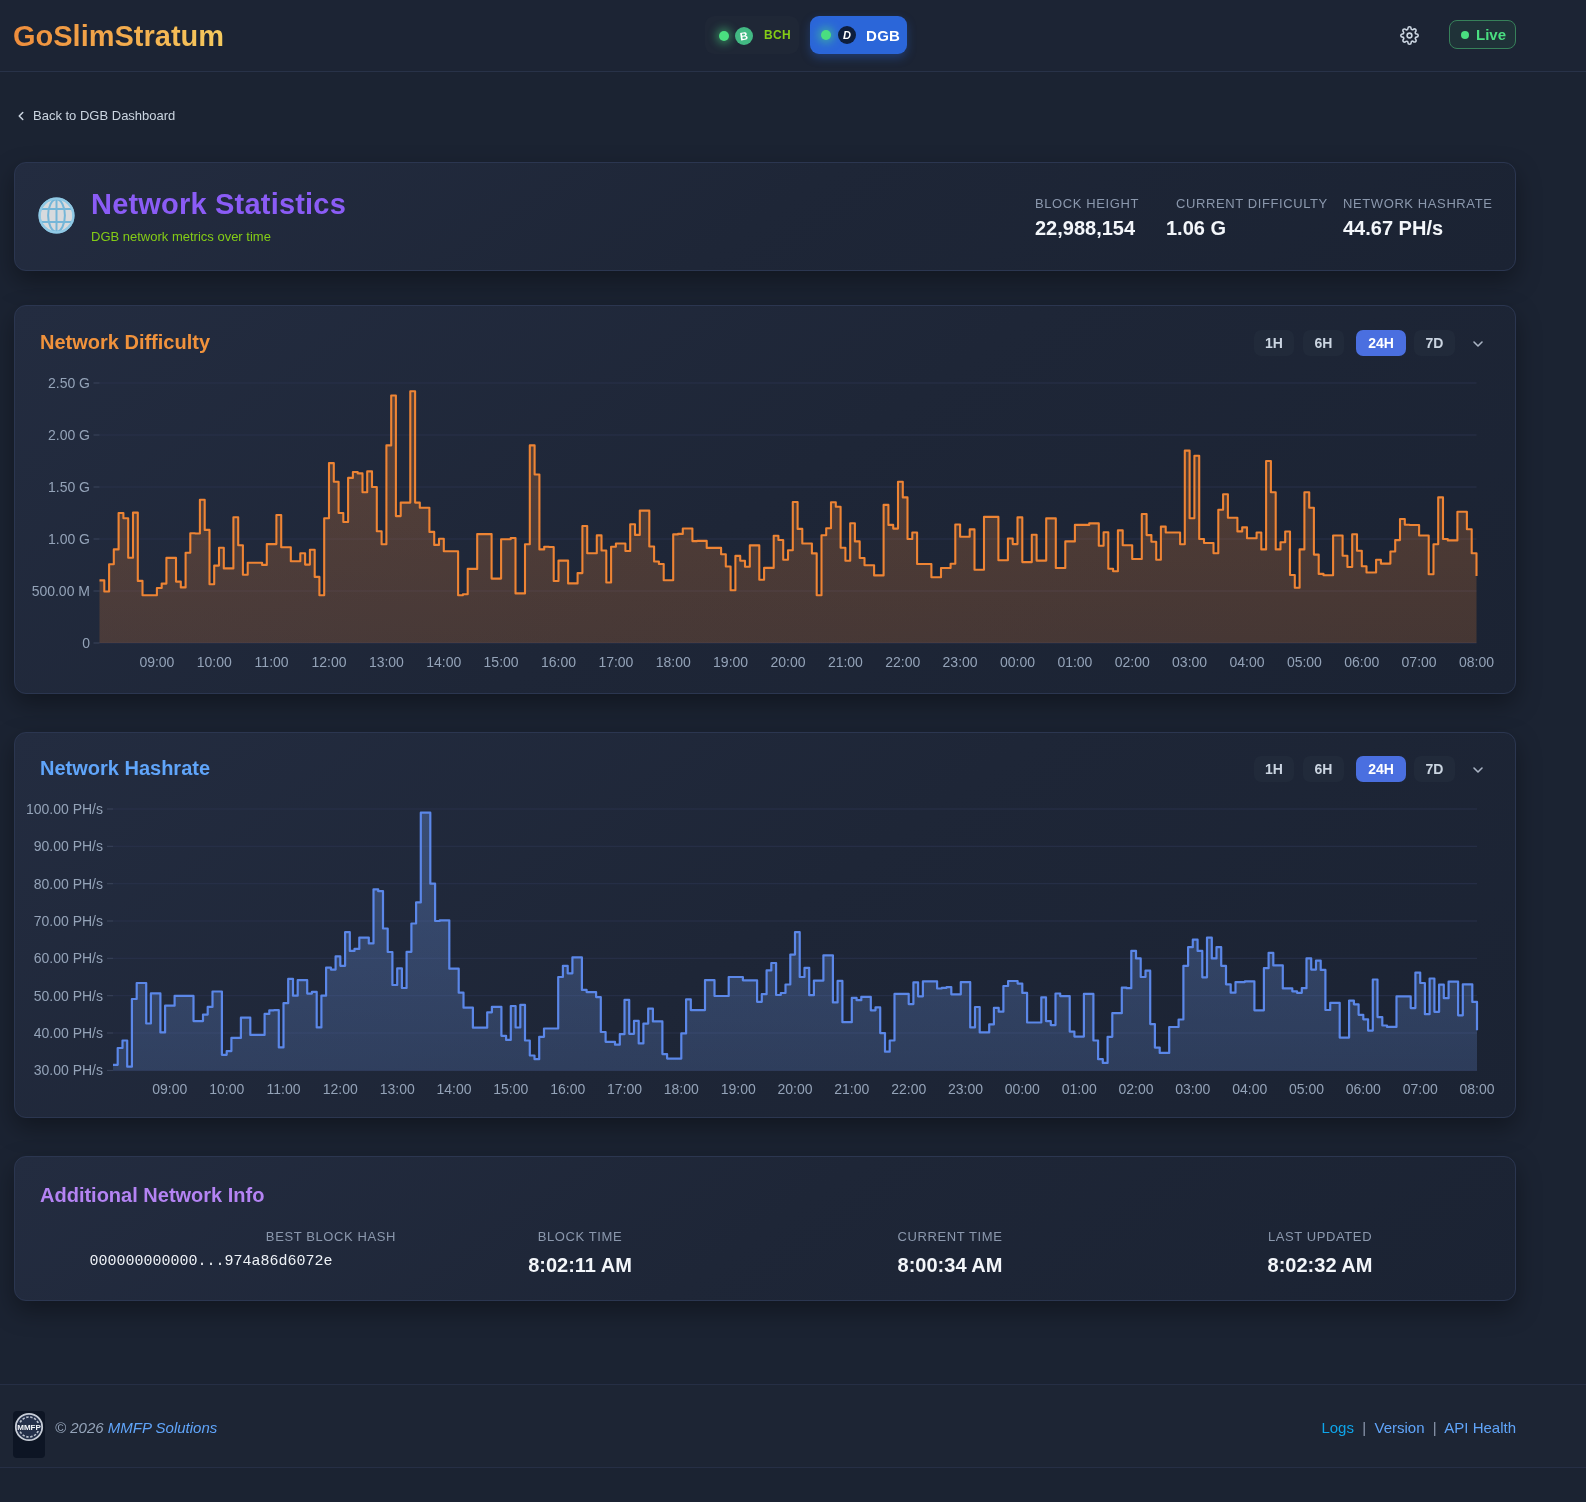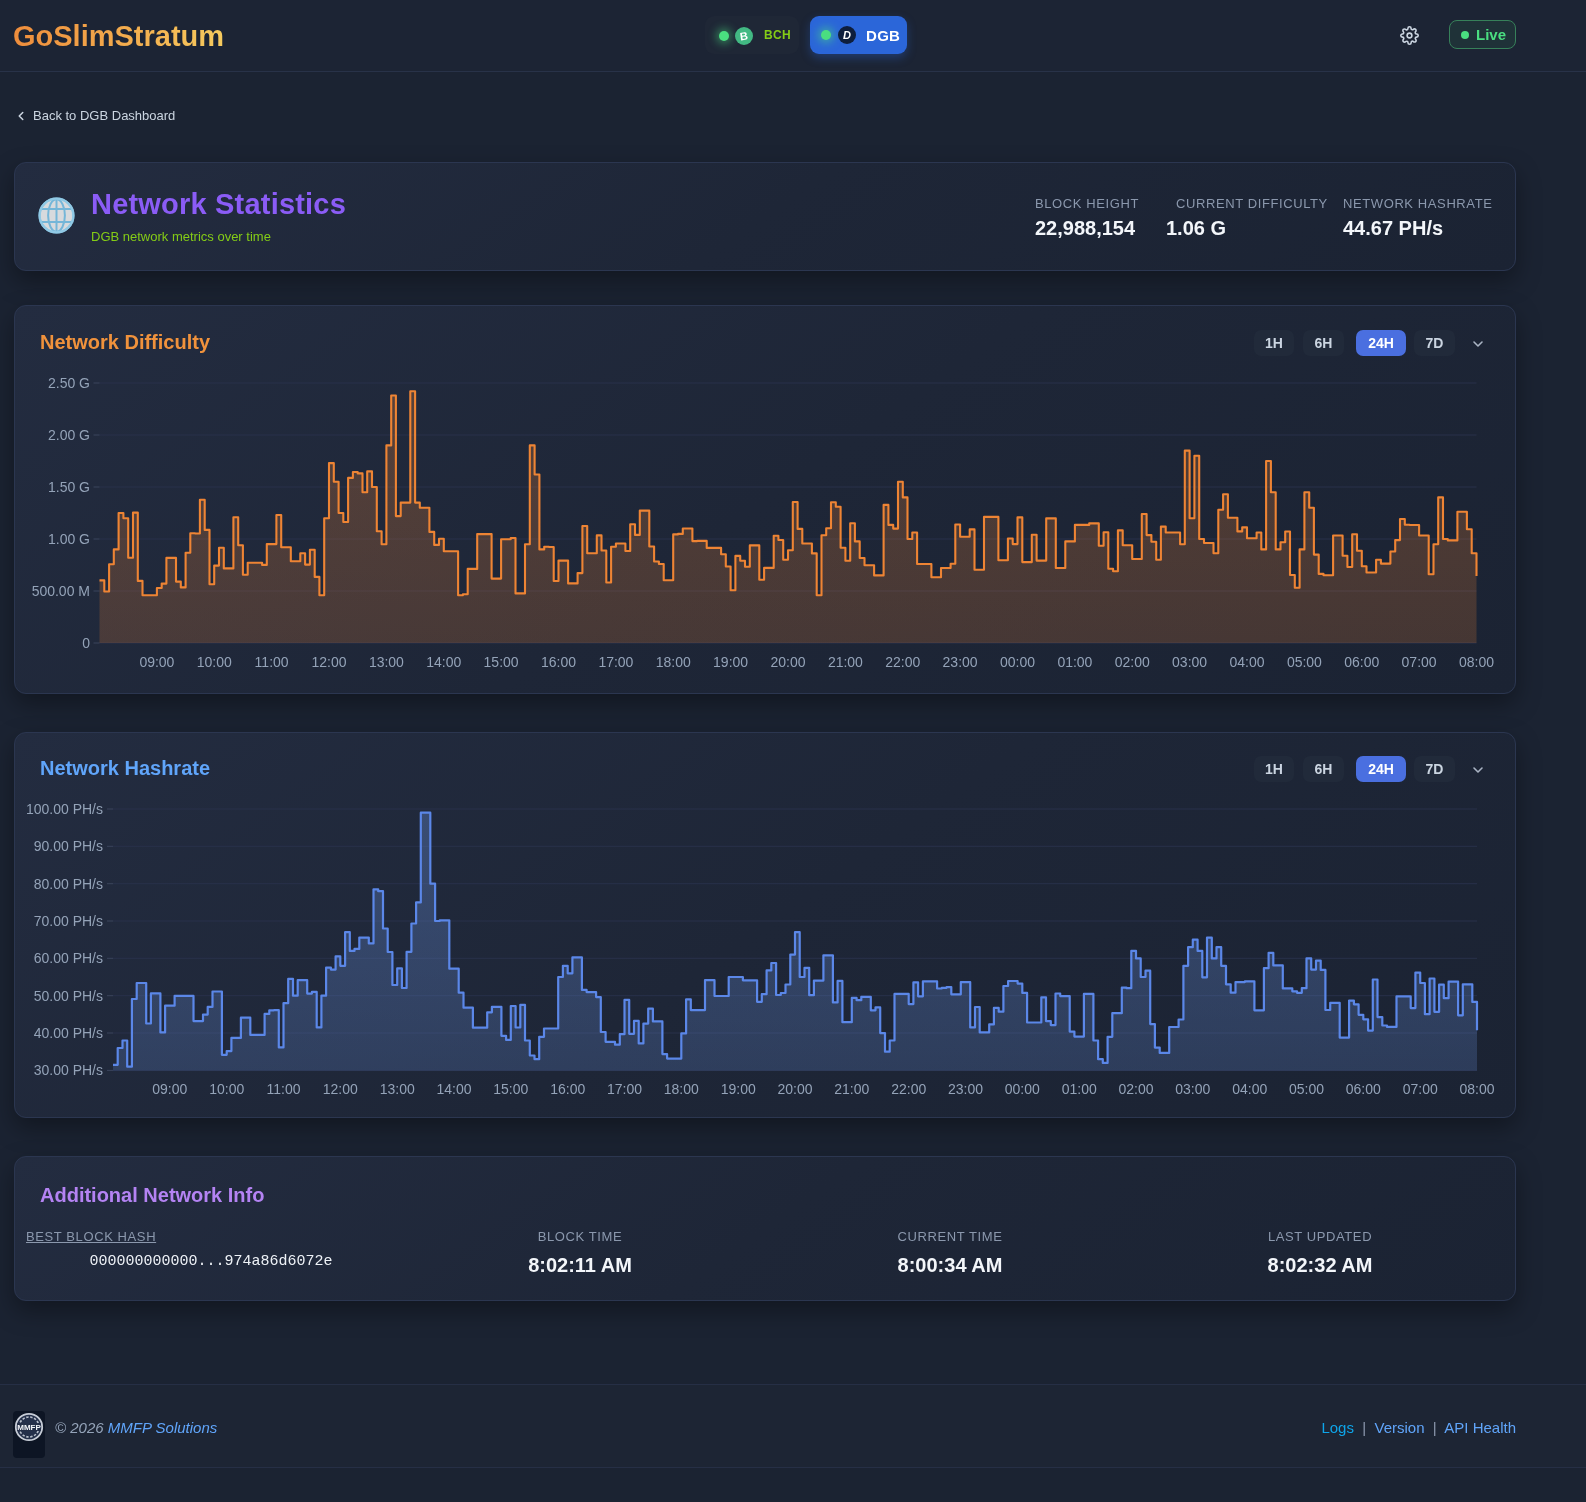--- a/index.html
+++ b/index.html
@@ -193,21 +193,21 @@
         <stop offset="0" stop-color="#5f83c8" stop-opacity="0.40"></stop>
         <stop offset="1" stop-color="#5f83c8" stop-opacity="0.26"></stop>
       </linearGradient>
     </defs>
 <path d="M99.0 332.8L103.7 332.8L103.7 316.0L108.5 316.0L108.5 308.5L113.2 308.5L113.2 334.7L117.9 334.7L117.9 267.0L122.7 267.0L122.7 251.0L127.4 251.0L132.2 251.0L132.2 291.5L136.9 291.5L136.9 261.4L141.6 261.4L146.4 261.4L146.4 300.4L151.1 300.4L151.1 273.7L155.8 273.7L160.6 273.7L160.6 263.8L165.3 263.8L170.0 263.8L174.8 263.9L179.5 263.9L179.5 289.1L184.2 289.1L189.0 289.1L189.0 282.6L193.7 282.6L193.7 274.9L198.5 274.9L198.5 259.5L203.2 259.5L207.9 259.5L207.9 322.8L212.7 322.8L212.7 319.1L217.4 319.1L217.4 305.9L222.1 305.9L226.9 305.9L226.9 285.7L231.6 285.7L236.3 285.7L236.3 302.9L241.1 302.9L245.8 302.9L250.6 302.9L250.6 281.9L255.3 281.9L255.3 278.3L260.0 278.3L260.0 278.2L264.8 278.2L264.8 315.4L269.5 315.4L269.5 271.2L274.2 271.2L274.2 246.9L279.0 246.9L279.0 263.7L283.7 263.7L283.7 248.2L288.4 248.2L293.2 248.2L293.2 261.6L297.9 261.6L297.9 259.9L302.7 259.9L302.7 295.4L307.4 295.4L307.4 263.7L312.1 263.7L312.1 235.7L316.9 235.7L316.9 237.6L321.6 237.6L321.6 224.4L326.3 224.4L326.3 233.8L331.1 233.8L331.1 200.2L335.8 200.2L335.8 218.9L340.5 218.9L340.5 216.9L345.3 216.9L345.3 205.6L350.0 205.6L354.8 205.6L354.8 211.4L359.5 211.4L359.5 157.3L364.2 157.3L364.2 159.2L369.0 159.2L369.0 196.5L373.7 196.5L373.7 220.0L378.4 220.0L378.4 253.0L383.2 253.0L383.2 236.4L387.9 236.4L387.9 256.0L392.6 256.0L392.6 219.8L397.4 219.8L397.4 191.5L402.1 191.5L402.1 170.4L406.8 170.4L406.8 80.7L411.6 80.7L416.3 80.7L416.3 151.7L421.1 151.7L421.1 189.0L425.8 189.0L425.8 188.3L430.5 188.3L435.3 188.3L435.3 236.7L440.0 236.7L444.7 236.7L444.7 260.7L449.5 260.7L449.5 275.7L454.2 275.7L458.9 275.7L458.9 295.7L463.7 295.7L468.4 295.7L473.2 295.7L473.2 280.3L477.9 280.3L477.9 274.8L482.6 274.8L487.4 274.8L487.4 303.8L492.1 303.8L492.1 307.9L496.8 307.9L496.8 274.0L501.6 274.0L501.6 295.5L506.3 295.5L506.3 272.9L511.0 272.9L511.0 308.5L515.8 308.5L515.8 323.5L520.5 323.5L520.5 327.2L525.2 327.2L525.2 304.8L530.0 304.8L530.0 296.5L534.7 296.5L539.5 296.5L544.2 296.5L544.2 245.0L548.9 245.0L548.9 233.8L553.7 233.8L553.7 241.3L558.4 241.3L558.4 225.4L563.1 225.4L567.9 225.4L567.9 257.9L572.6 257.9L572.6 260.1L577.3 260.1L582.1 260.1L582.1 265.1L586.8 265.1L586.8 300.0L591.6 300.0L591.6 309.8L596.3 309.8L601.0 309.8L601.0 312.7L605.8 312.7L605.8 302.2L610.5 302.2L610.5 267.9L615.2 267.9L615.2 301.8L620.0 301.8L620.0 288.9L624.7 288.9L624.7 311.4L629.4 311.4L629.4 291.6L634.2 291.6L634.2 276.7L638.9 276.7L638.9 289.4L643.7 289.4L648.4 289.4L648.4 322.1L653.1 322.1L653.1 326.6L657.9 326.6L662.6 326.6L667.3 326.6L667.3 301.4L672.1 301.4L672.1 267.3L676.8 267.3L676.8 278.1L681.5 278.1L686.3 278.1L691.0 278.1L691.0 248.2L695.8 248.2L700.5 248.2L700.5 264.0L705.2 264.0L710.0 264.0L714.7 264.0L714.7 245.0L719.4 245.0L724.2 245.0L728.9 245.0L728.9 248.3L733.6 248.3L738.4 248.3L743.1 248.3L743.1 269.8L747.8 269.8L747.8 262.2L752.6 262.2L752.6 238.4L757.3 238.4L757.3 231.0L762.1 231.0L762.1 263.0L766.8 263.0L766.8 261.0L771.5 261.0L771.5 252.5L776.3 252.5L776.3 222.6L781.0 222.6L781.0 200.2L785.7 200.2L785.7 245.0L790.5 245.0L790.5 235.8L795.2 235.8L795.2 263.2L799.9 263.2L799.9 248.6L804.7 248.6L809.4 248.6L809.4 223.3L814.2 223.3L818.9 223.3L818.9 270.4L823.6 270.4L823.6 248.9L828.4 248.9L828.4 290.2L833.1 290.2L837.8 290.2L837.8 265.9L842.6 265.9L842.6 268.2L847.3 268.2L847.3 264.8L852.0 264.8L856.8 264.8L856.8 278.3L861.5 278.3L861.5 275.4L866.2 275.4L866.2 301.1L871.0 301.1L871.0 319.7L875.7 319.7L875.7 308.5L880.5 308.5L880.5 261.9L885.2 261.9L889.9 261.9L894.7 261.9L894.7 272.1L899.4 272.1L899.4 250.4L904.1 250.4L904.1 264.3L908.9 264.3L908.9 249.3L913.6 249.3L918.3 249.3L923.1 249.3L923.1 256.5L927.8 256.5L927.8 255.8L932.6 255.8L932.6 255.1L937.3 255.1L937.3 262.3L942.0 262.3L946.8 262.3L946.8 250.1L951.5 250.1L956.2 250.1L956.2 295.4L961.0 295.4L961.0 275.0L965.7 275.0L965.7 300.4L970.4 300.4L975.2 300.4L975.2 292.4L979.9 292.4L979.9 275.9L984.7 275.9L984.7 279.7L989.4 279.7L989.4 254.0L994.1 254.0L994.1 249.0L998.9 249.0L1003.6 249.0L1003.6 251.6L1008.3 251.6L1008.3 260.9L1013.1 260.9L1013.1 290.5L1017.8 290.5L1022.5 290.5L1027.3 290.5L1027.3 265.3L1032.0 265.3L1032.0 289.1L1036.8 289.1L1036.8 293.1L1041.5 293.1L1041.5 261.5L1046.2 261.5L1046.2 264.1L1051.0 264.1L1055.7 264.1L1055.7 299.6L1060.4 299.6L1060.4 304.6L1065.2 304.6L1069.9 304.6L1069.9 261.9L1074.6 261.9L1079.4 261.9L1079.4 308.5L1084.1 308.5L1084.1 327.2L1088.8 327.2L1088.8 330.9L1093.6 330.9L1093.6 304.8L1098.3 304.8L1098.3 281.2L1103.1 281.2L1107.8 281.2L1107.8 255.7L1112.5 255.7L1112.5 256.2L1117.3 256.2L1117.3 218.9L1122.0 218.9L1122.0 226.4L1126.7 226.4L1126.7 245.0L1131.5 245.0L1131.5 238.7L1136.2 238.7L1136.2 292.1L1140.9 292.1L1140.9 315.6L1145.7 315.6L1145.7 320.9L1150.4 320.9L1155.2 320.9L1155.2 295.0L1159.9 295.0L1164.6 295.0L1164.6 287.5L1169.4 287.5L1169.4 233.8L1174.1 233.8L1174.1 215.2L1178.8 215.2L1178.8 207.7L1183.6 207.7L1183.6 218.9L1188.3 218.9L1188.3 245.3L1193.0 245.3L1193.0 205.7L1197.8 205.7L1197.8 226.4L1202.5 226.4L1202.5 215.2L1207.2 215.2L1207.2 233.8L1212.0 233.8L1212.0 252.3L1216.7 252.3L1216.7 260.7L1221.5 260.7L1221.5 250.1L1226.2 250.1L1230.9 250.1L1230.9 249.3L1235.7 249.3L1240.4 249.3L1240.4 278.3L1245.1 278.3L1249.9 278.3L1249.9 236.2L1254.6 236.2L1254.6 220.8L1259.3 220.8L1259.3 233.4L1264.1 233.4L1268.8 233.4L1268.8 256.4L1273.6 256.4L1278.3 256.4L1278.3 259.3L1283.0 259.3L1283.0 260.8L1287.8 260.8L1287.8 256.2L1292.5 256.2L1292.5 226.4L1297.2 226.4L1297.2 237.6L1302.0 237.6L1302.0 228.6L1306.7 228.6L1306.7 237.9L1311.4 237.9L1311.4 278.0L1316.2 278.0L1316.2 270.8L1320.9 270.8L1325.7 270.8L1325.7 305.6L1330.4 305.6L1335.1 305.6L1335.1 268.6L1339.9 268.6L1339.9 272.3L1344.6 272.3L1344.6 282.8L1349.3 282.8L1349.3 287.3L1354.1 287.3L1354.1 298.6L1358.8 298.6L1358.8 247.5L1363.5 247.5L1363.5 285.1L1368.3 285.1L1368.3 293.5L1373.0 293.5L1373.0 294.9L1377.8 294.9L1382.5 294.9L1382.5 264.4L1387.2 264.4L1392.0 264.4L1396.7 264.4L1396.7 276.1L1401.4 276.1L1401.4 240.6L1406.2 240.6L1406.2 251.0L1410.9 251.0L1410.9 282.2L1415.6 282.2L1415.6 246.5L1420.4 246.5L1420.4 279.8L1425.1 279.8L1425.1 252.7L1429.8 252.7L1429.8 266.2L1434.6 266.2L1434.6 249.6L1439.3 249.6L1444.1 249.6L1444.1 283.3L1448.8 283.3L1448.8 252.3L1453.5 252.3L1458.3 252.3L1458.3 269.9L1463.0 269.9L1463.0 298.3L1463.0 338.4 L99.0 338.4 Z" fill="url(#g2)" stroke="none"></path>
 <path d="M99.0 332.8L103.7 332.8L103.7 316.0L108.5 316.0L108.5 308.5L113.2 308.5L113.2 334.7L117.9 334.7L117.9 267.0L122.7 267.0L122.7 251.0L127.4 251.0L132.2 251.0L132.2 291.5L136.9 291.5L136.9 261.4L141.6 261.4L146.4 261.4L146.4 300.4L151.1 300.4L151.1 273.7L155.8 273.7L160.6 273.7L160.6 263.8L165.3 263.8L170.0 263.8L174.8 263.9L179.5 263.9L179.5 289.1L184.2 289.1L189.0 289.1L189.0 282.6L193.7 282.6L193.7 274.9L198.5 274.9L198.5 259.5L203.2 259.5L207.9 259.5L207.9 322.8L212.7 322.8L212.7 319.1L217.4 319.1L217.4 305.9L222.1 305.9L226.9 305.9L226.9 285.7L231.6 285.7L236.3 285.7L236.3 302.9L241.1 302.9L245.8 302.9L250.6 302.9L250.6 281.9L255.3 281.9L255.3 278.3L260.0 278.3L260.0 278.2L264.8 278.2L264.8 315.4L269.5 315.4L269.5 271.2L274.2 271.2L274.2 246.9L279.0 246.9L279.0 263.7L283.7 263.7L283.7 248.2L288.4 248.2L293.2 248.2L293.2 261.6L297.9 261.6L297.9 259.9L302.7 259.9L302.7 295.4L307.4 295.4L307.4 263.7L312.1 263.7L312.1 235.7L316.9 235.7L316.9 237.6L321.6 237.6L321.6 224.4L326.3 224.4L326.3 233.8L331.1 233.8L331.1 200.2L335.8 200.2L335.8 218.9L340.5 218.9L340.5 216.9L345.3 216.9L345.3 205.6L350.0 205.6L354.8 205.6L354.8 211.4L359.5 211.4L359.5 157.3L364.2 157.3L364.2 159.2L369.0 159.2L369.0 196.5L373.7 196.5L373.7 220.0L378.4 220.0L378.4 253.0L383.2 253.0L383.2 236.4L387.9 236.4L387.9 256.0L392.6 256.0L392.6 219.8L397.4 219.8L397.4 191.5L402.1 191.5L402.1 170.4L406.8 170.4L406.8 80.7L411.6 80.7L416.3 80.7L416.3 151.7L421.1 151.7L421.1 189.0L425.8 189.0L425.8 188.3L430.5 188.3L435.3 188.3L435.3 236.7L440.0 236.7L444.7 236.7L444.7 260.7L449.5 260.7L449.5 275.7L454.2 275.7L458.9 275.7L458.9 295.7L463.7 295.7L468.4 295.7L473.2 295.7L473.2 280.3L477.9 280.3L477.9 274.8L482.6 274.8L487.4 274.8L487.4 303.8L492.1 303.8L492.1 307.9L496.8 307.9L496.8 274.0L501.6 274.0L501.6 295.5L506.3 295.5L506.3 272.9L511.0 272.9L511.0 308.5L515.8 308.5L515.8 323.5L520.5 323.5L520.5 327.2L525.2 327.2L525.2 304.8L530.0 304.8L530.0 296.5L534.7 296.5L539.5 296.5L544.2 296.5L544.2 245.0L548.9 245.0L548.9 233.8L553.7 233.8L553.7 241.3L558.4 241.3L558.4 225.4L563.1 225.4L567.9 225.4L567.9 257.9L572.6 257.9L572.6 260.1L577.3 260.1L582.1 260.1L582.1 265.1L586.8 265.1L586.8 300.0L591.6 300.0L591.6 309.8L596.3 309.8L601.0 309.8L601.0 312.7L605.8 312.7L605.8 302.2L610.5 302.2L610.5 267.9L615.2 267.9L615.2 301.8L620.0 301.8L620.0 288.9L624.7 288.9L624.7 311.4L629.4 311.4L629.4 291.6L634.2 291.6L634.2 276.7L638.9 276.7L638.9 289.4L643.7 289.4L648.4 289.4L648.4 322.1L653.1 322.1L653.1 326.6L657.9 326.6L662.6 326.6L667.3 326.6L667.3 301.4L672.1 301.4L672.1 267.3L676.8 267.3L676.8 278.1L681.5 278.1L686.3 278.1L691.0 278.1L691.0 248.2L695.8 248.2L700.5 248.2L700.5 264.0L705.2 264.0L710.0 264.0L714.7 264.0L714.7 245.0L719.4 245.0L724.2 245.0L728.9 245.0L728.9 248.3L733.6 248.3L738.4 248.3L743.1 248.3L743.1 269.8L747.8 269.8L747.8 262.2L752.6 262.2L752.6 238.4L757.3 238.4L757.3 231.0L762.1 231.0L762.1 263.0L766.8 263.0L766.8 261.0L771.5 261.0L771.5 252.5L776.3 252.5L776.3 222.6L781.0 222.6L781.0 200.2L785.7 200.2L785.7 245.0L790.5 245.0L790.5 235.8L795.2 235.8L795.2 263.2L799.9 263.2L799.9 248.6L804.7 248.6L809.4 248.6L809.4 223.3L814.2 223.3L818.9 223.3L818.9 270.4L823.6 270.4L823.6 248.9L828.4 248.9L828.4 290.2L833.1 290.2L837.8 290.2L837.8 265.9L842.6 265.9L842.6 268.2L847.3 268.2L847.3 264.8L852.0 264.8L856.8 264.8L856.8 278.3L861.5 278.3L861.5 275.4L866.2 275.4L866.2 301.1L871.0 301.1L871.0 319.7L875.7 319.7L875.7 308.5L880.5 308.5L880.5 261.9L885.2 261.9L889.9 261.9L894.7 261.9L894.7 272.1L899.4 272.1L899.4 250.4L904.1 250.4L904.1 264.3L908.9 264.3L908.9 249.3L913.6 249.3L918.3 249.3L923.1 249.3L923.1 256.5L927.8 256.5L927.8 255.8L932.6 255.8L932.6 255.1L937.3 255.1L937.3 262.3L942.0 262.3L946.8 262.3L946.8 250.1L951.5 250.1L956.2 250.1L956.2 295.4L961.0 295.4L961.0 275.0L965.7 275.0L965.7 300.4L970.4 300.4L975.2 300.4L975.2 292.4L979.9 292.4L979.9 275.9L984.7 275.9L984.7 279.7L989.4 279.7L989.4 254.0L994.1 254.0L994.1 249.0L998.9 249.0L1003.6 249.0L1003.6 251.6L1008.3 251.6L1008.3 260.9L1013.1 260.9L1013.1 290.5L1017.8 290.5L1022.5 290.5L1027.3 290.5L1027.3 265.3L1032.0 265.3L1032.0 289.1L1036.8 289.1L1036.8 293.1L1041.5 293.1L1041.5 261.5L1046.2 261.5L1046.2 264.1L1051.0 264.1L1055.7 264.1L1055.7 299.6L1060.4 299.6L1060.4 304.6L1065.2 304.6L1069.9 304.6L1069.9 261.9L1074.6 261.9L1079.4 261.9L1079.4 308.5L1084.1 308.5L1084.1 327.2L1088.8 327.2L1088.8 330.9L1093.6 330.9L1093.6 304.8L1098.3 304.8L1098.3 281.2L1103.1 281.2L1107.8 281.2L1107.8 255.7L1112.5 255.7L1112.5 256.2L1117.3 256.2L1117.3 218.9L1122.0 218.9L1122.0 226.4L1126.7 226.4L1126.7 245.0L1131.5 245.0L1131.5 238.7L1136.2 238.7L1136.2 292.1L1140.9 292.1L1140.9 315.6L1145.7 315.6L1145.7 320.9L1150.4 320.9L1155.2 320.9L1155.2 295.0L1159.9 295.0L1164.6 295.0L1164.6 287.5L1169.4 287.5L1169.4 233.8L1174.1 233.8L1174.1 215.2L1178.8 215.2L1178.8 207.7L1183.6 207.7L1183.6 218.9L1188.3 218.9L1188.3 245.3L1193.0 245.3L1193.0 205.7L1197.8 205.7L1197.8 226.4L1202.5 226.4L1202.5 215.2L1207.2 215.2L1207.2 233.8L1212.0 233.8L1212.0 252.3L1216.7 252.3L1216.7 260.7L1221.5 260.7L1221.5 250.1L1226.2 250.1L1230.9 250.1L1230.9 249.3L1235.7 249.3L1240.4 249.3L1240.4 278.3L1245.1 278.3L1249.9 278.3L1249.9 236.2L1254.6 236.2L1254.6 220.8L1259.3 220.8L1259.3 233.4L1264.1 233.4L1268.8 233.4L1268.8 256.4L1273.6 256.4L1278.3 256.4L1278.3 259.3L1283.0 259.3L1283.0 260.8L1287.8 260.8L1287.8 256.2L1292.5 256.2L1292.5 226.4L1297.2 226.4L1297.2 237.6L1302.0 237.6L1302.0 228.6L1306.7 228.6L1306.7 237.9L1311.4 237.9L1311.4 278.0L1316.2 278.0L1316.2 270.8L1320.9 270.8L1325.7 270.8L1325.7 305.6L1330.4 305.6L1335.1 305.6L1335.1 268.6L1339.9 268.6L1339.9 272.3L1344.6 272.3L1344.6 282.8L1349.3 282.8L1349.3 287.3L1354.1 287.3L1354.1 298.6L1358.8 298.6L1358.8 247.5L1363.5 247.5L1363.5 285.1L1368.3 285.1L1368.3 293.5L1373.0 293.5L1373.0 294.9L1377.8 294.9L1382.5 294.9L1382.5 264.4L1387.2 264.4L1392.0 264.4L1396.7 264.4L1396.7 276.1L1401.4 276.1L1401.4 240.6L1406.2 240.6L1406.2 251.0L1410.9 251.0L1410.9 282.2L1415.6 282.2L1415.6 246.5L1420.4 246.5L1420.4 279.8L1425.1 279.8L1425.1 252.7L1429.8 252.7L1429.8 266.2L1434.6 266.2L1434.6 249.6L1439.3 249.6L1444.1 249.6L1444.1 283.3L1448.8 283.3L1448.8 252.3L1453.5 252.3L1458.3 252.3L1458.3 269.9L1463.0 269.9L1463.0 298.3" fill="none" stroke="#5b87e8" stroke-width="2.2" stroke-linejoin="round"></path>
 </svg>
 
 <div class="card" style="top:1156px;height:145px;"></div>
 <div class="abs" style="left:40px;top:1184px;font-size:20px;font-weight:bold;color:#b483f3;">Additional Network Info</div>
-<div class="abs lbl" style="left:26px;top:1229px;width:370px;text-align:left;text-decoration:underline;">BEST BLOCK HASH</div>
+<div class="abs lbl" style="left:26px;top:1229px;width:370px;text-align:right;">BEST BLOCK HASH</div>
 <div class="abs" style="left:26px;top:1253px;width:370px;text-align:center;font-family:'Liberation Mono',monospace;font-size:15px;color:#eef2f7;">000000000000...974a86d6072e</div>
 <div class="abs lbl" style="left:395px;top:1229px;width:370px;text-align:center;">BLOCK TIME</div>
 <div class="abs val" style="left:395px;top:1254px;width:370px;text-align:center;">8:02:11 AM</div>
 <div class="abs lbl" style="left:765px;top:1229px;width:370px;text-align:center;">CURRENT TIME</div>
 <div class="abs val" style="left:765px;top:1254px;width:370px;text-align:center;">8:00:34 AM</div>
 <div class="abs lbl" style="left:1135px;top:1229px;width:370px;text-align:center;">LAST UPDATED</div>
 <div class="abs val" style="left:1135px;top:1254px;width:370px;text-align:center;">8:02:32 AM</div>
 
 <div class="abs" style="left:0;top:1384px;width:1586px;height:84px;background:#1d2534;border-top:1px solid #262f45;border-bottom:1px solid #262f45;"></div>
 <div class="abs" style="left:13px;top:1411px;width:32px;height:47px;border-radius:4px;background:#0d1524;overflow:hidden;">

